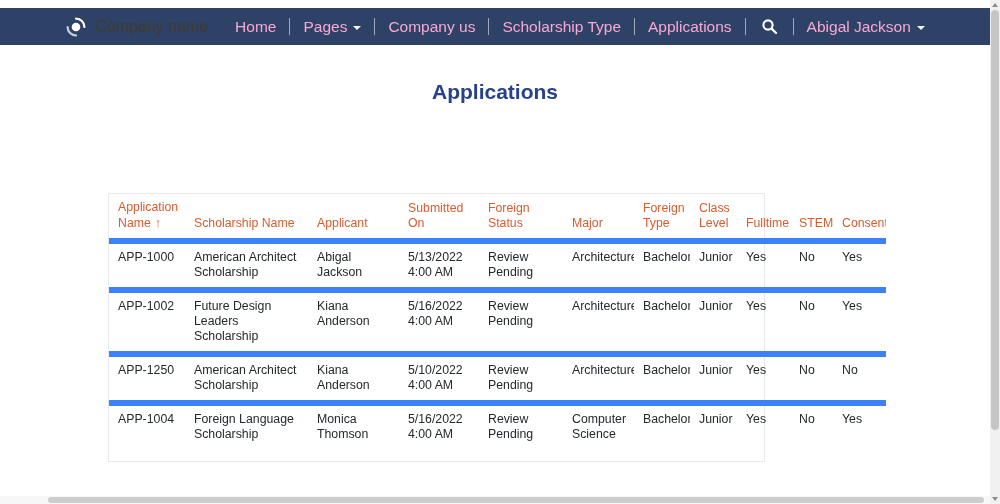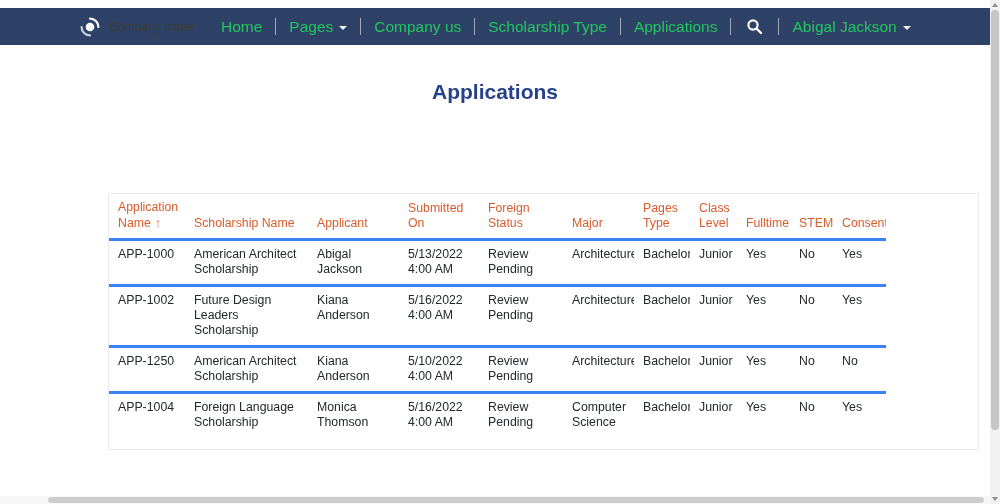--- a/index.html
+++ b/index.html
@@ -5,44 +5,44 @@
   * { margin:0; padding:0; box-sizing:border-box; }
   html,body { width:1000px; height:504px; overflow:hidden; background:#fff;
     font-family:"Liberation Sans","DejaVu Sans",sans-serif; }
   .viewport { position:relative; width:1000px; height:504px; background:#fff; }
 
   
   .navbar { position:absolute; top:8px; left:0; width:990px; height:37px;
     background:var(--navbar_bg,#2e4267); display:flex; align-items:center;
     justify-content:center; gap:13px; }
   .brand { display:flex; align-items:center; gap:8px; margin-right:14px; cursor:pointer; }
-  .brand-text { color:var(--brand_text,#3e3b31); font-size:12px; }
-  .nav-link { color:#22c55e; font-size:15.5px; text-decoration:none; cursor:pointer;
+  .brand-text { color:var(--brand_text,#3e3b31); font-size:16px; }
+  .nav-link { color:#f9a8d4; font-size:15.5px; text-decoration:none; cursor:pointer;
     display:flex; align-items:center; white-space:nowrap; }
   .nav-sep { width:1px; height:17px; background:rgba(255,255,255,0.55); }
   .caret { display:inline-block; width:0; height:0; border-left:4px solid transparent;
     border-right:4px solid transparent; border-top:4px solid #f3f5f8; margin-left:6px;
     position:relative; top:1px; }
   .search-btn { background:none; border:none; cursor:pointer; display:flex;
     align-items:center; padding:0 2px; }
 
   
   .page-title { position:absolute; top:80px; left:0; width:990px; text-align:center;
     font-size:21px; color:var(--title,#27418d); }
 
   
-  .table-wrap { position:absolute; top:193px; left:108px; width:871px;
+  .table-wrap { position:absolute; top:193px; left:108px; width:657px;
     border:1px solid #e9e9e9; background:#fff; padding-bottom:12px; }
   table { border-collapse:collapse; table-layout:fixed; width:777px;
     font-size:12.3px; color:var(--cell_text,#24292e); }
   th, td { text-align:left; font-weight:400; padding:6px 2px 7px 9px;
     line-height:15px; overflow:hidden; }
   thead th { color:var(--header_orange,#d95c2d); vertical-align:bottom; cursor:pointer; }
   tbody td { vertical-align:top; }
-  tbody tr { border-top:3px solid #3b82f6; }
+  tbody tr { border-top:6px solid #3b82f6; }
   .sort-arrow { font-weight:900; margin-left:4px; font-size:13px;
     color:var(--header_orange,#d95c2d); }
 
   
   .vscroll { position:absolute; top:0; right:0; width:10px; height:504px; background:#f1f1f1; }
   .vscroll .btn-up, .vscroll .btn-down { position:absolute; left:0; width:10px; height:10px;
     display:flex; align-items:center; justify-content:center; cursor:pointer; }
   .vscroll .btn-up { top:0; } .vscroll .btn-down { bottom:0; }
   .tri-up { width:0; height:0; border-left:3px solid transparent; border-right:3px solid transparent;
     border-bottom:4px solid #8a8a8a; }
@@ -123,21 +123,21 @@
           <col style="width:53px">
       </colgroup>
       <thead>
         <tr id="header-row">
             <th><span>Application Name</span><span class="sort-arrow">↑</span></th>
             <th><span>Scholarship Name</span></th>
             <th><span>Applicant</span></th>
             <th><span>Submitted On</span></th>
             <th><span>Foreign Status</span></th>
             <th><span>Major</span></th>
-            <th><span>Pages Type</span></th>
+            <th><span>Foreign Type</span></th>
             <th><span>Class Level</span></th>
             <th><span>Fulltime</span></th>
             <th><span>STEM</span></th>
             <th><span>Consent</span></th>
           </tr>
       </thead>
       <tbody id="table-body">
           <tr>
             <td>APP-1000</td>
             <td>American Architect Scholarship</td>

